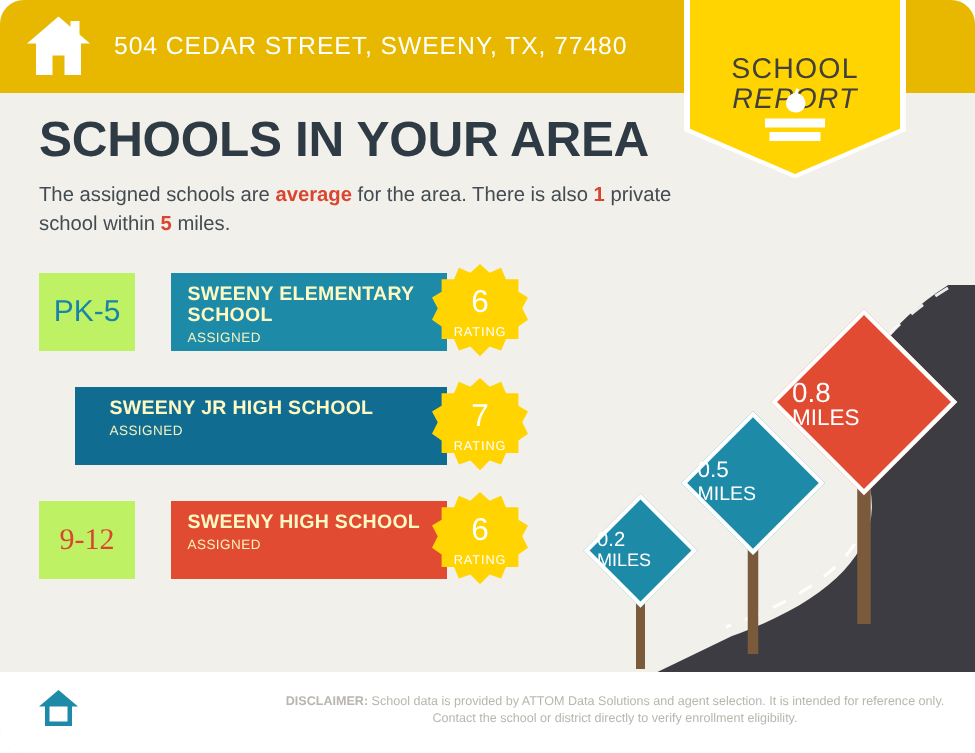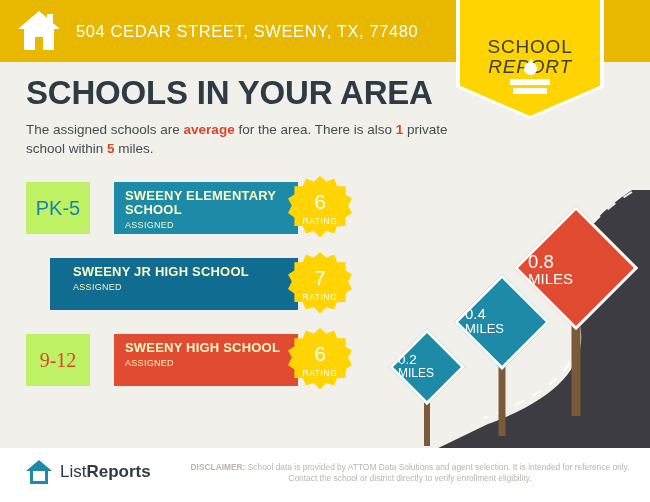--- a/index.html
+++ b/index.html
@@ -7,20 +7,21 @@
     width: 650px; height: 502px;
     font-family: "Liberation Sans", sans-serif;
     background: #ffffff;
     overflow: hidden;
   }
   .page {
     position: relative;
     width: 650px; height: 502px;
     background: #f2f0ea;
     overflow: hidden;
+    border-radius: 16px;
   }
 
   
   .header {
     position: absolute;
     top: 0; left: 0;
     width: 650px; height: 62px;
     background: #e8b800;
     display: flex;
     align-items: center;
@@ -415,43 +416,40 @@
       <div class="txt">
         <div class="b">0.2</div>
         <div>MILES</div>
       </div>
     </div>
 
     <div class="sign s2">
       <div class="post"></div>
       <div class="diamond"></div>
       <div class="txt">
-        <div class="b">0.4</div>
+        <div class="b">0.5</div>
         <div>MILES</div>
       </div>
     </div>
 
     <div class="sign s3">
       <div class="post"></div>
       <div class="diamond"></div>
       <div class="txt">
         <div class="b">0.8</div>
         <div>MILES</div>
       </div>
     </div>
   </div>
 
   <div class="footer">
     <div class="logo-wrap">
       <div class="logo-mark">
         <div class="lr-roof"></div>
         <div class="lr-body"></div>
       </div>
-      <div class="logo-text">
-        <span>List</span><b>Reports</b>
-      </div>
     </div>
     <div class="disclaimer">
       <span class="dh">DISCLAIMER:</span><span> School data is provided by ATTOM Data Solutions and agent selection. It is intended for reference only. Contact the school or district directly to verify enrollment eligibility.</span>
     </div>
   </div>
 
 </div>
 
 </body></html>

